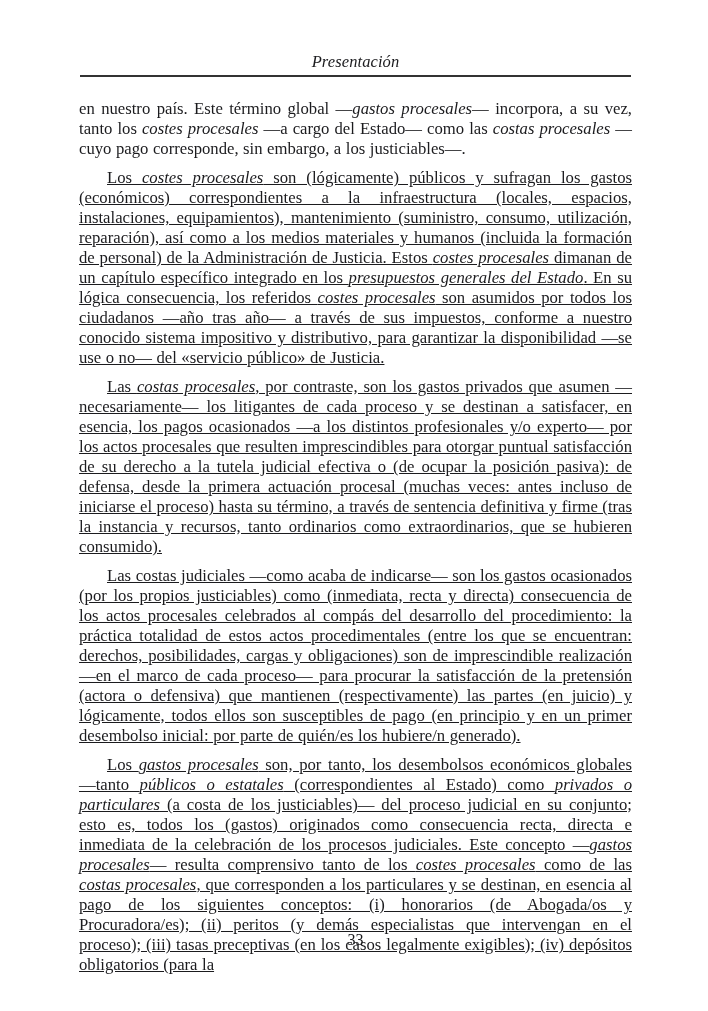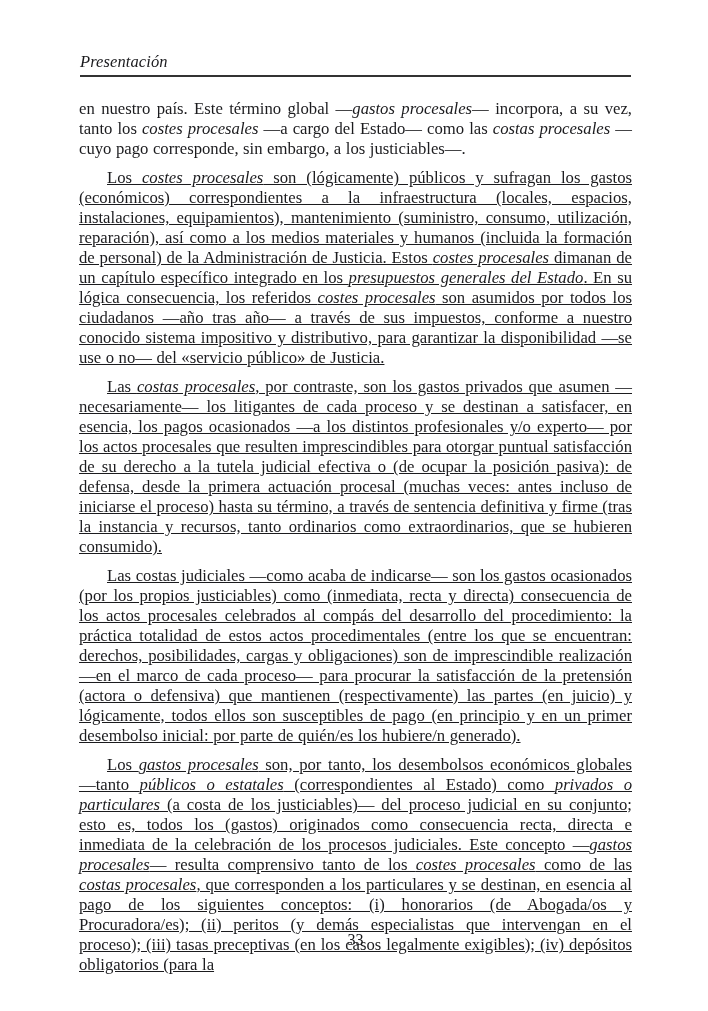--- a/index.html
+++ b/index.html
@@ -14,21 +14,21 @@
     background: var(--page-bg, #ffffff);
     font-family: "Liberation Serif", "DejaVu Serif", serif;
     color: var(--text-color, #1b1b1e);
     overflow: hidden;
   }
   .running-header {
     position: absolute;
     top: 52px;
     left: 80px;
     right: 77px;
-    text-align: left;
+    text-align: center;
     font-style: italic;
     font-size: 16.5px;
     line-height: 20px;
     letter-spacing: 0.1px;
   }
   .header-rule {
     position: absolute;
     top: 75px;
     left: 80px;
     right: 77px;

